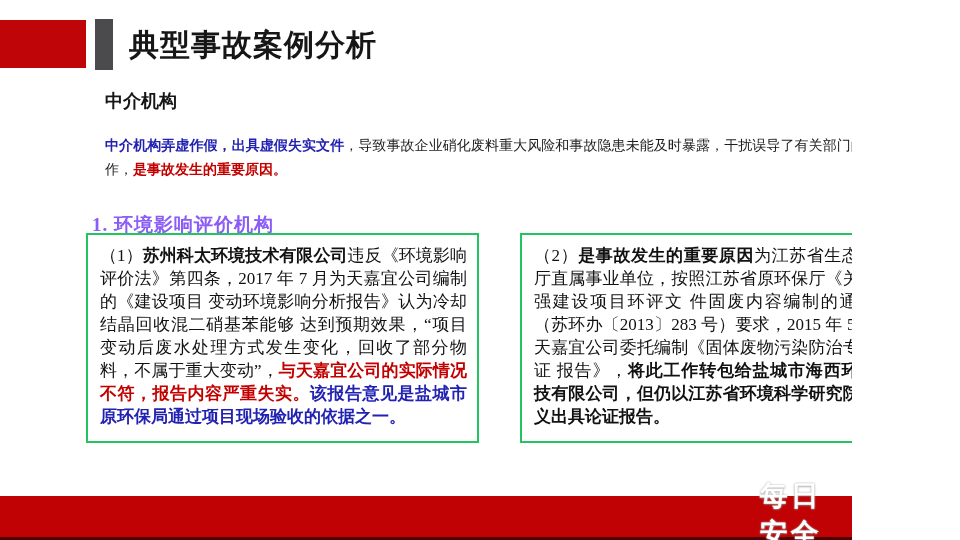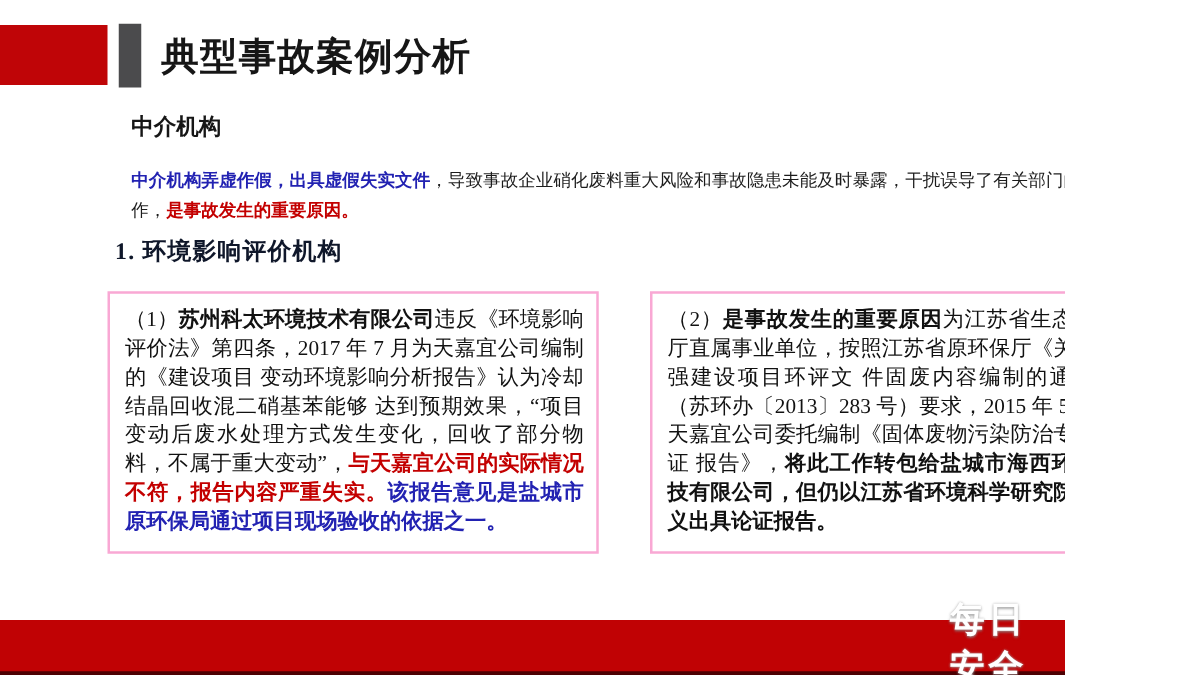--- a/index.html
+++ b/index.html
@@ -16,25 +16,25 @@
 
   
   .intro { position:absolute; left:105px; top:89px; width:802px; }
   .intro-h { font-size:18px; font-weight:bold; color:#161616; margin-bottom:21px; }
   .intro-p { font-size:14px; line-height:24px; color:#1c1c1c; text-align:justify;font-family:Liberation Serif, serif; }
   .blue { color:#2222b2; }
   .red  { color:#c30000; }
   .bold { font-weight:bold; }
 
   
-  .sec-h { position:absolute; left:92px; top:188px; font-family:"Liberation Serif", serif;
-           font-size:19px; font-weight:bold; color:#0f172a; letter-spacing:1px;text-align:center; }
+  .sec-h { position:absolute; left:92px; top:212px; font-family:"Liberation Serif", serif;
+           font-size:19px; font-weight:bold; color:#8b5cf6; letter-spacing:1px;text-align:center; }
 
   
-  .box { position:absolute; top:233px; height:210px; border:2px solid #f9a8d4;
+  .box { position:absolute; top:233px; height:210px; border:2px solid #22c55e;
          padding:9px 10px 0 12px; font-family:"Liberation Serif", serif;
          font-size:17px; line-height:23px; color:#111111; text-align:justify; }
   .box1 { left:86px;  width:393px; }
   .box2 { left:520px; width:386px; }
 
   
   .footer-band { position:absolute; left:0; top:496px; width:960px; height:44px;
                  background:#c00204; border-bottom:3px solid #4d0103; }
   .brand { position:absolute; left:728px; top:477px; display:flex; align-items:flex-end; gap:6px; }
   .brand-text { color:#ffffff; font-size:28px; font-weight:bold; letter-spacing:3px;

